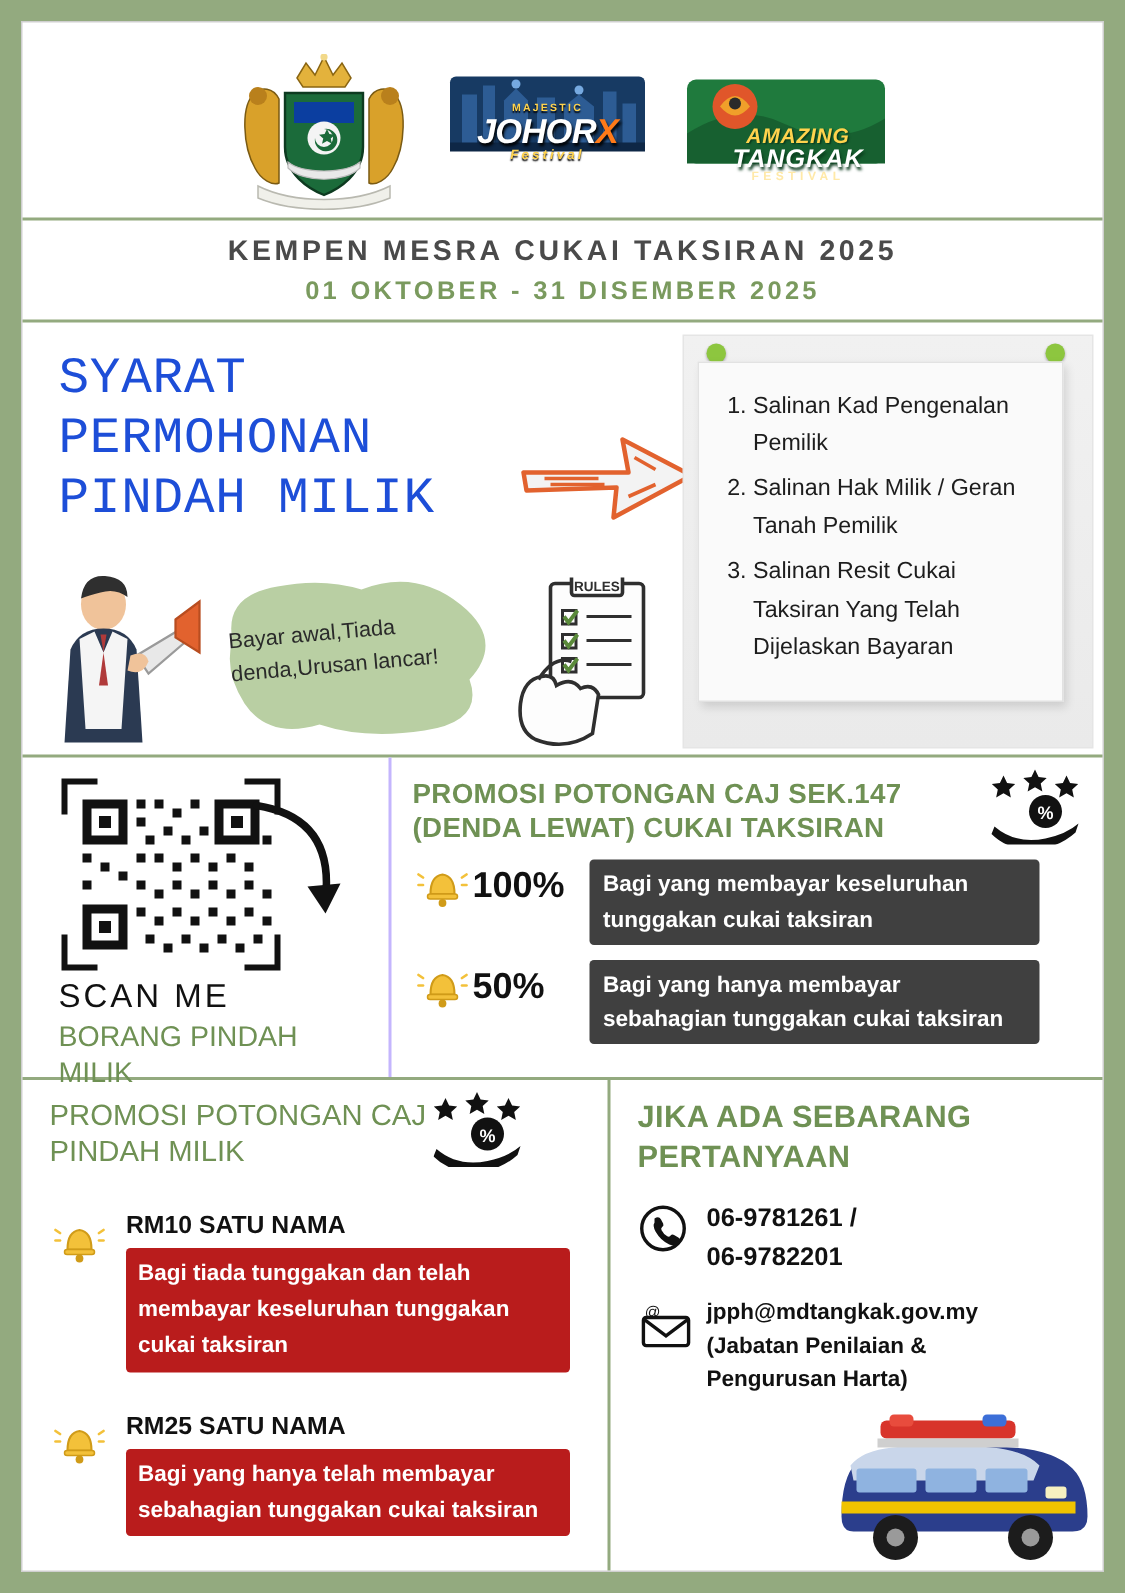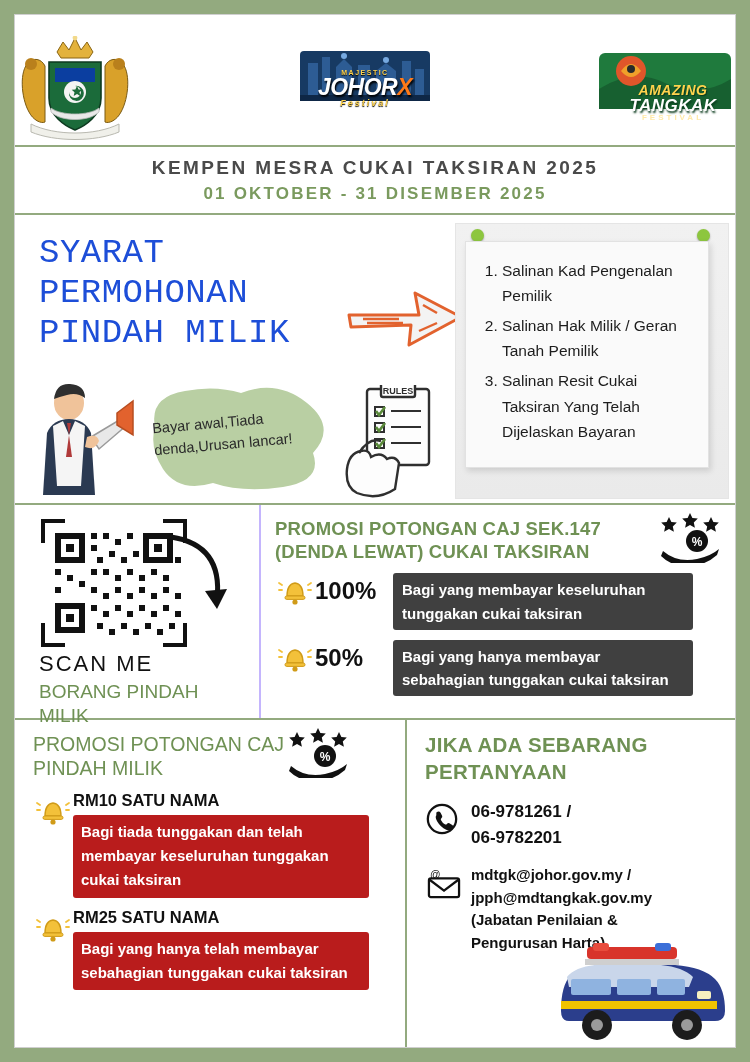--- a/index.html
+++ b/index.html
@@ -25,21 +25,21 @@
     display: flex;
     flex-direction: column;
   }
 
   
   .logo-row {
     height: 132px;
     border-bottom: 2px solid #93aa7f;
     display: flex;
     align-items: center;
-    justify-content: space-between;
+    justify-content: center;
     gap: 22px;
     padding: 20px 0 4px;
   }
   .crest { width: 120px; height: 104px; position: relative; }
   .crest svg { display:block; }
   .fest-logo {
     width: 134px; height: 86px; position: relative;
     display:flex; align-items:center; justify-content:center;
   }
   .fest-logo .ftxt {
@@ -215,21 +215,21 @@
     padding: 12px 14px 10px 18px;
     position: relative;
   }
   .bl-head {
     font-size: 19.5px;
     color: #6f9154;
     line-height: 1.25;
     width: 300px;
   }
   .hand-badge2 { position: absolute; right: 54px; top: 6px; width: 62px; height: 52px; }
-  .item { display: flex; margin-top: 10px; }
+  .item { display: flex; margin-top: 27px; gap: 11px; }
   .item .bell { padding-top: 2px; }
   .item-body { flex: 1; }
   .item-title {
     font-size: 16.5px; font-weight: bold; color: #111; margin-bottom: 5px;
   }
   .item-desc {
     background: #b91c1c; color: #fff;
     font-size: 15px; font-weight: bold; line-height: 1.62;
     padding: 5px 8px; border-radius: 3px;
     display: inline-block;
@@ -640,21 +640,20 @@
 
         <div class="contact">
           <div class="c-icon">
             <svg viewBox="0 0 40 34" width="38" height="32">
               <text x="5" y="12" font-size="11" font-family="Liberation Sans, sans-serif" fill="#111">@</text>
               <rect x="4" y="12" width="32" height="20" rx="2" fill="#fff" stroke="#111" stroke-width="2.4"></rect>
               <path d="M4 13 L20 25 L36 13" fill="none" stroke="#111" stroke-width="2.4"></path>
             </svg>
           </div>
           <div class="c-text small">
-            <div>mdtgk@johor.gov.my /</div>
             <div>jpph@mdtangkak.gov.my</div>
             <div>(Jabatan Penilaian &amp;</div>
             <div>Pengurusan Harta)</div>
           </div>
         </div>
 
         <div class="van">
           <svg viewBox="0 0 186 110" width="186" height="110">
             <path d="M14 78 q0 -26 10 -36 q8 -8 30 -10 q34 -4 74 0 q28 2 40 14 q10 10 10 32 q0 10 -10 10 l-146 0 q-8 0 -8 -10 z" fill="#2b3e8c"></path>
             <path d="M20 44 q8 -10 28 -12 q32 -4 66 0 q22 2 32 12 l-4 10 l-120 0 z" fill="#c9d6ea"></path>

